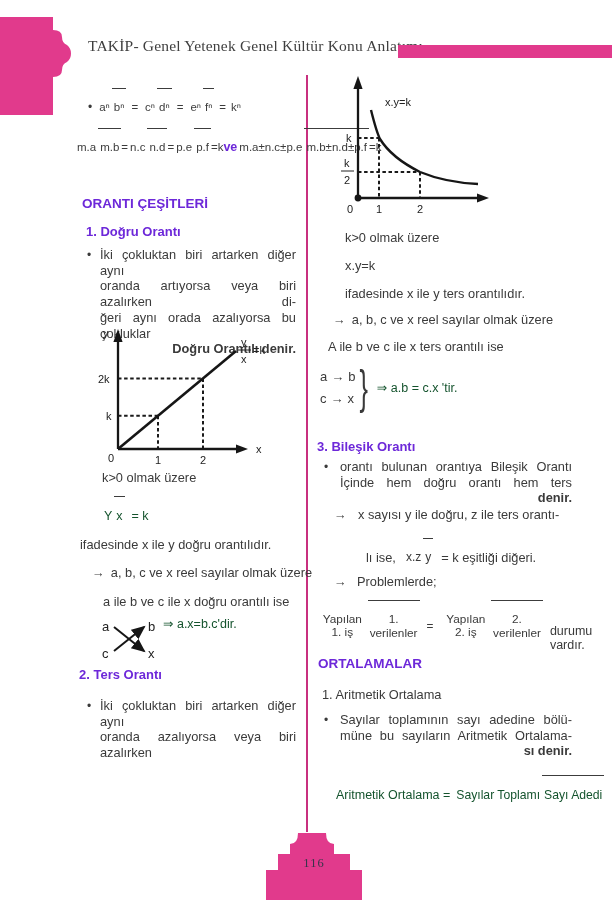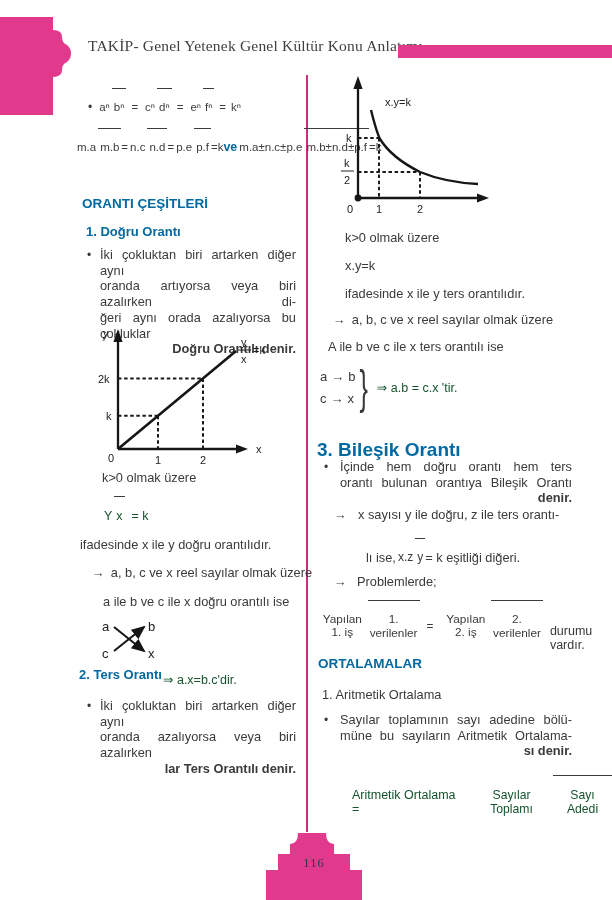--- a/index.html
+++ b/index.html
@@ -1,20 +1,20 @@
 <!DOCTYPE html>
 <html><head>
 <meta charset="utf-8">
 <style>
   html,body{margin:0;padding:0;}
   .page{position:relative;width:612px;height:900px;background:#ffffff;overflow:hidden;
         font-family:"Liberation Sans",sans-serif;color:#3a3a3a;}
   .abs{position:absolute;}
   .serif{font-family:"Liberation Serif",serif;}
-  .b{font-weight:bold;color:#0369a1;}
+  .b{font-weight:bold;color:#6d28d9;}
   .t{font-size:12.8px;}
   .row{display:flex;align-items:center;}
   .frac{display:inline-flex;flex-direction:row;align-items:center;line-height:1.15;text-align:center;}
   .frac .nm{padding:0 2px;}
   .frac .dn{border-top:1.3px solid #3c3c3c;padding:12px 2px;}
   .lines{line-height:15.7px;font-size:12.8px;}
   .jl{text-align:justify;text-align-last:justify;}
   .ll{text-align:right;font-weight:bold;}
   .bullet{font-size:12px;color:#3a3a3a;}
   .hbar{background:#e13a8c;}
@@ -147,29 +147,28 @@
         <polygon points="0,0 7,3 0,6" fill="#161616"></polygon>
       </marker>
     </defs>
     <text class="gt" x="2" y="15" style="font-size:13px">a</text>
     <text class="gt" x="48" y="15" style="font-size:13px">b</text>
     <text class="gt" x="2" y="42" style="font-size:13px">c</text>
     <text class="gt" x="48" y="42" style="font-size:13px">x</text>
     <line x1="14" y1="11" x2="44" y2="35" stroke="#161616" stroke-width="2" marker-end="url(#ah)"></line>
     <line x1="14" y1="35" x2="44" y2="11" stroke="#161616" stroke-width="2" marker-end="url(#ah)"></line>
   </svg>
-  <div class="abs math" style="left:163px;top:672px">⇒ a.x=b.c'dir.</div>
+  <div class="abs math" style="left:163px;top:616px">⇒ a.x=b.c'dir.</div>
 
   <div class="abs b" style="left:79px;top:667px;font-size:13px">2. Ters Orantı</div>
 
   <span class="abs bullet" style="left:87px;top:699px">•</span>
   <div class="abs lines" style="left:100px;top:698px;width:196px">
     <div class="jl">İki çokluktan biri artarken diğer aynı</div>
     <div class="jl">oranda azalıyorsa veya biri azalırken</div>
-    <div class="ll">lar Ters Orantılı denir.</div>
   </div>
 
   <svg class="abs" style="left:338px;top:72px" width="164" height="150" viewBox="0 0 164 150">
     <line class="dash" x1="20" y1="66" x2="41" y2="66"></line>
     <line class="dash" x1="41" y1="66" x2="41" y2="126"></line>
     <line class="dash" x1="20" y1="100" x2="82" y2="100"></line>
     <line class="dash" x1="82" y1="100" x2="82" y2="126"></line>
     <line class="ax" x1="20" y1="126" x2="20" y2="14"></line>
     <polygon class="gf" points="20,4 15.4,17 24.6,17"></polygon>
     <line class="ax" x1="20" y1="126" x2="140" y2="126"></line>
@@ -207,33 +206,33 @@
       <div class="row" style="gap:4px">
         <span>c</span>
         <span>→</span>
         <span>x</span>
       </div>
     </div>
     <span class="brace">}</span>
     <span class="math" style="margin-left:4px">⇒ a.b = c.x 'tir.</span>
   </div>
 
-  <div class="abs b" style="left:317px;top:439px;font-size:19px">3. Bileşik Orantı</div>
+  <div class="abs b" style="left:317px;top:439px;font-size:13px">3. Bileşik Orantı</div>
 
   <span class="abs bullet" style="left:324px;top:460px">•</span>
   <div class="abs lines" style="left:340px;top:459px;width:232px">
+    <div class="jl">orantı bulunan orantıya Bileşik Orantı</div>
     <div class="jl">İçinde hem doğru orantı hem ters</div>
-    <div class="jl">orantı bulunan orantıya Bileşik Orantı</div>
     <div class="ll">denir.</div>
   </div>
 
   <span class="abs t" style="left:334px;top:507px">→</span>
   <div class="abs t" style="left:358px;top:507px">x sayısı y ile doğru, z ile ters orantı-</div>
 
-  <div class="abs row t" style="left:366px;top:538px;gap:0">
+  <div class="abs row t" style="left:366px;top:538px;gap:8px">
     <span>lı ise,</span>
     <span class="frac" style="font-size:12px">
         <span class="nm">x.z</span>
         <span class="dn">y</span>
       </span>
     <span>= k  eşitliği diğeri.</span>
   </div>
 
   <span class="abs t" style="left:334px;top:574px">→</span>
   <div class="abs t" style="left:357px;top:574px">Problemlerde;</div>
@@ -254,21 +253,21 @@
   <div class="abs b" style="left:318px;top:656px;font-size:13.5px">ORTALAMALAR</div>
   <div class="abs t" style="left:322px;top:687px">1. Aritmetik Ortalama</div>
 
   <span class="abs bullet" style="left:324px;top:713px">•</span>
   <div class="abs lines" style="left:340px;top:712px;width:232px">
     <div class="jl">Sayılar toplamının sayı adedine bölü-</div>
     <div class="jl">müne bu sayıların Aritmetik Ortalama-</div>
     <div class="ll">sı denir.</div>
   </div>
 
-  <div class="abs row math" style="left:352px;top:775px;gap:10px">
+  <div class="abs row math" style="left:336px;top:775px;gap:4px">
     <span>Aritmetik Ortalama =</span>
     <span class="frac" style="font-size:12.2px">
         <span class="nm">Sayılar Toplamı</span>
         <span class="dn">Sayı Adedi</span>
       </span>
   </div>
 
   <svg class="abs" style="left:258px;top:830px" width="112" height="70" viewBox="0 0 112 70">
     <path d="M8,70 V40 H20 V24 H32 V14 Q32,14 32,14 L32,14 Q40,14 40,3 H68 Q68,14 76,14 V24 H92 V40 H104 V70 Z" fill="#e13a8c"></path>
     <text x="56" y="37" text-anchor="middle" font-size="12.5" fill="#35354a" font-family="Liberation Serif, serif" letter-spacing="1">116</text>

